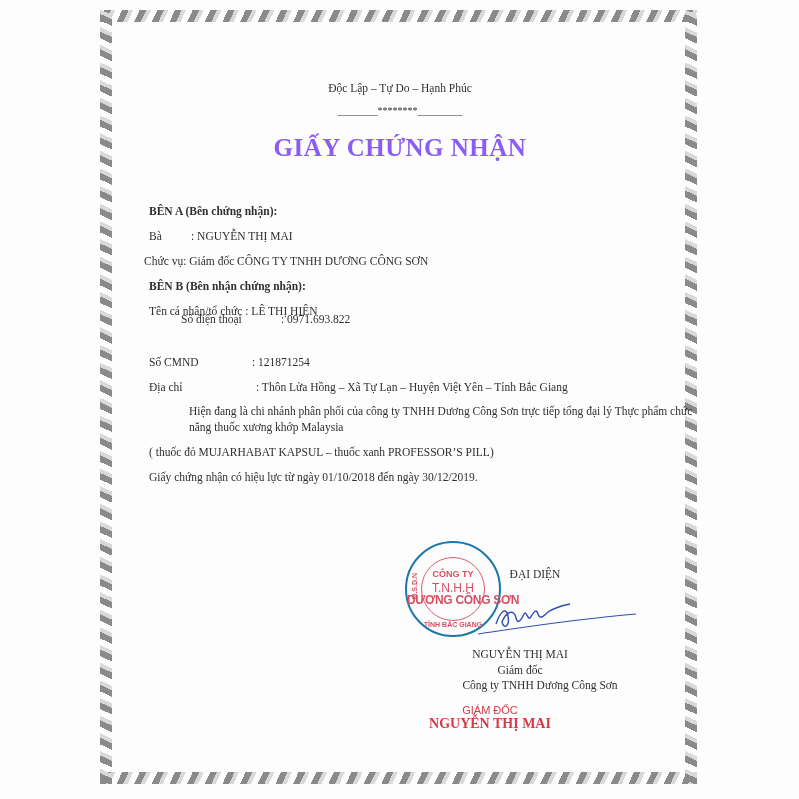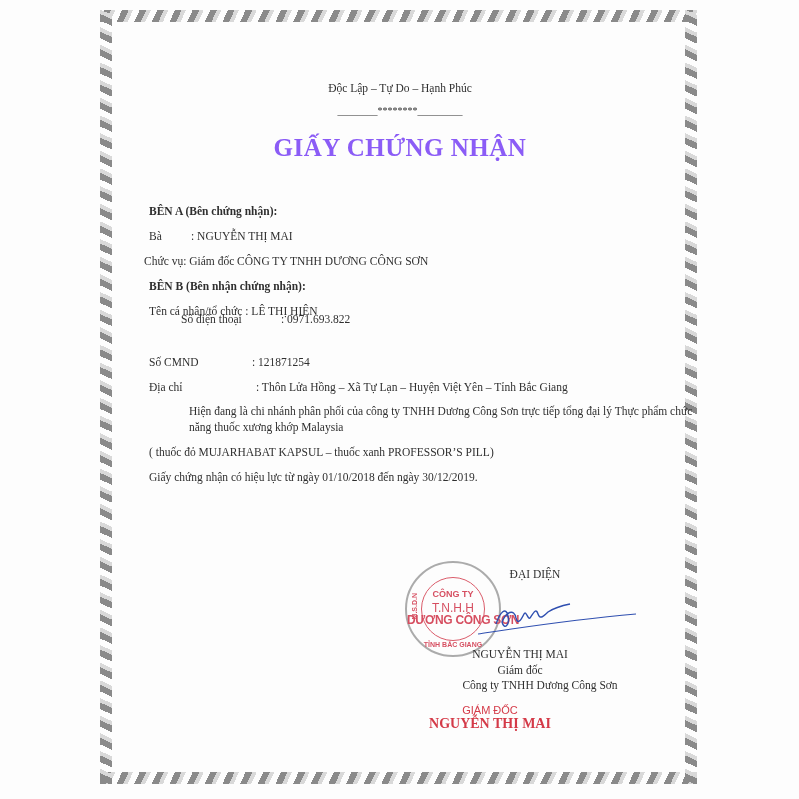--- a/index.html
+++ b/index.html
@@ -96,24 +96,24 @@
     .para {
       white-space: normal;
       width: 520px;
       line-height: 16px;
       margin-left: 40px;
     }
 
     
     .stamp {
       position: absolute;
-      left: 405px; top: 561px;
+      left: 405px; top: 541px;
       width: 96px; height: 96px;
       border-radius: 50%;
-      border: 2px solid #a3a3a3;
+      border: 2px solid #0369a1;
       box-sizing: border-box;
       opacity: 0.9;
     }
     .stamp-inner {
       position: absolute;
       left: 14px; top: 14px;
       width: 64px; height: 64px;
       border-radius: 50%;
       border: 1.5px solid #d64a5a;
       box-sizing: border-box;

